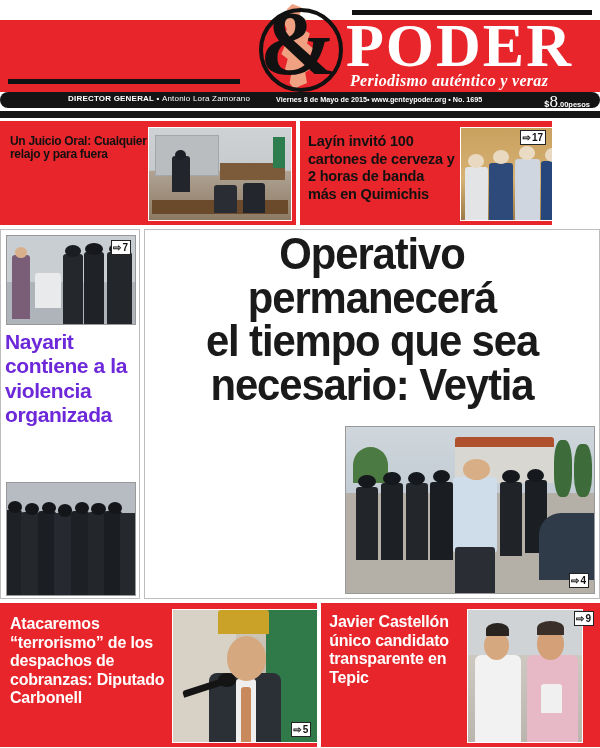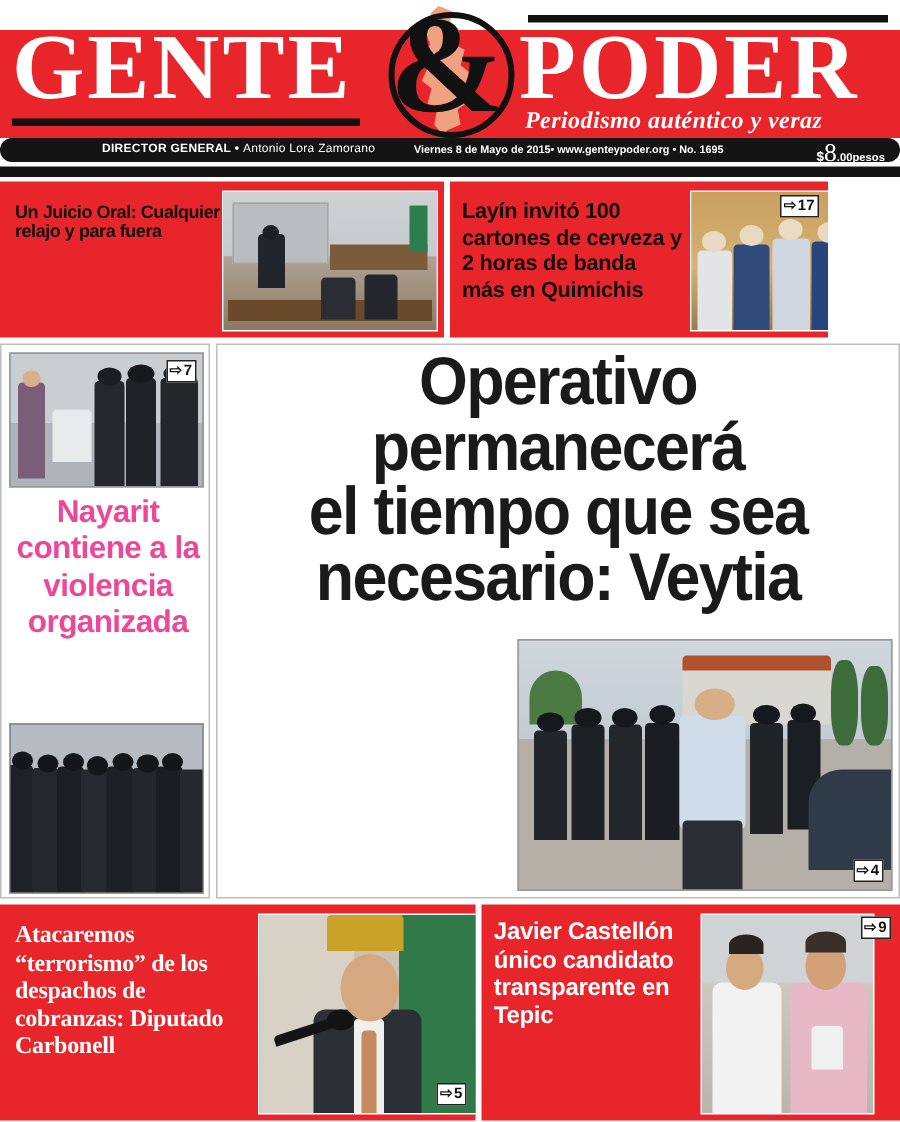--- a/index.html
+++ b/index.html
@@ -112,21 +112,21 @@
   
   .midrow{position:relative;width:600px;height:370px;margin-top:4px;display:flex;}
   .leftcol{
     position:relative;width:140px;height:370px;
     border:1px solid #bdbdbd;background:#fff;box-sizing:border-box;
     margin-right:4px;
   }
   .lc-photo-top{position:absolute;left:5px;top:5px;width:128px;height:88px;border:1px solid #999;background:#8d9298;overflow:hidden;}
   .lc-hl{
     position:absolute;left:4px;top:100px;width:134px;
-    font-size:21px;font-weight:700;color:#ec4899;line-height:1.16;letter-spacing:-.4px;text-align:center;
+    font-size:21px;font-weight:700;color:#6d28d9;line-height:1.16;letter-spacing:-.4px;
   }
   .lc-photo-bot{position:absolute;left:5px;top:252px;width:128px;height:112px;border:1px solid #999;background:#5a6068;overflow:hidden;}
 
   .maincol{position:relative;width:456px;height:370px;border:1px solid #bdbdbd;box-sizing:border-box;background:#fff;}
   .main-hl{
     position:absolute;left:4px;top:2px;width:446px;
     font-family:"Liberation Sans", sans-serif;
     font-weight:700;color:#1a1a1a;
     font-size:45px;line-height:.97;text-align:center;
     letter-spacing:-1.2px;
@@ -144,21 +144,21 @@
   }
 
   
   .botrow{position:relative;width:600px;height:144px;margin-top:4px;display:flex;}
   .bteaser{position:relative;background:#e8252a;overflow:hidden;}
   .bteaser.left{width:330px;height:144px;margin-right:4px;}
   .bteaser.right{width:290px;height:144px;}
   .bteaser .bhl{
     position:absolute;font-weight:700;color:#fff;line-height:1.16;
   }
-  .bteaser.left .bhl{left:10px;top:12px;width:158px;font-size:16px;letter-spacing:-.2px;font-family:Liberation Serif, serif;}
+  .bteaser.left .bhl{left:10px;top:12px;width:158px;font-size:16px;letter-spacing:-.2px;}
   .bteaser.right .bhl{left:8px;top:10px;width:136px;font-size:16px;letter-spacing:-.2px;}
   .bteaser.left .ph{left:172px;top:6px;width:150px;height:132px;border:1px solid #fff;}
   .bteaser.right .ph{left:146px;top:6px;width:114px;height:132px;border:1px solid #fff;}
 
   
   .badge{
     position:absolute;background:#fff;border:1px solid #222;
     padding:0 2px 0 1px;height:13px;line-height:13px;
     font-size:10px;font-weight:700;color:#111;white-space:nowrap;
     display:flex;align-items:center;gap:1px;z-index:5;
@@ -177,21 +177,20 @@
   .cr-flag{position:absolute;right:4%;top:10%;width:9%;height:34%;background:#2e7d4f;}
 </style>
 </head>
 <body>
 
 <div class="page">
 
   <div class="masthead">
     <div class="mh-whiteband"></div>
     <div class="mh-rule-r"></div>
-    <div class="mh-gente">GENTE</div>
     <div class="mh-poder">PODER</div>
     <div class="mh-rule-l"></div>
     <div class="mh-tagline">Periodismo auténtico y veraz</div>
 
     <div class="mh-emblem">
       <div class="mh-map"></div>
       <div class="mh-ring"></div>
       <div class="mh-amp">&amp;</div>
     </div>
   </div>

